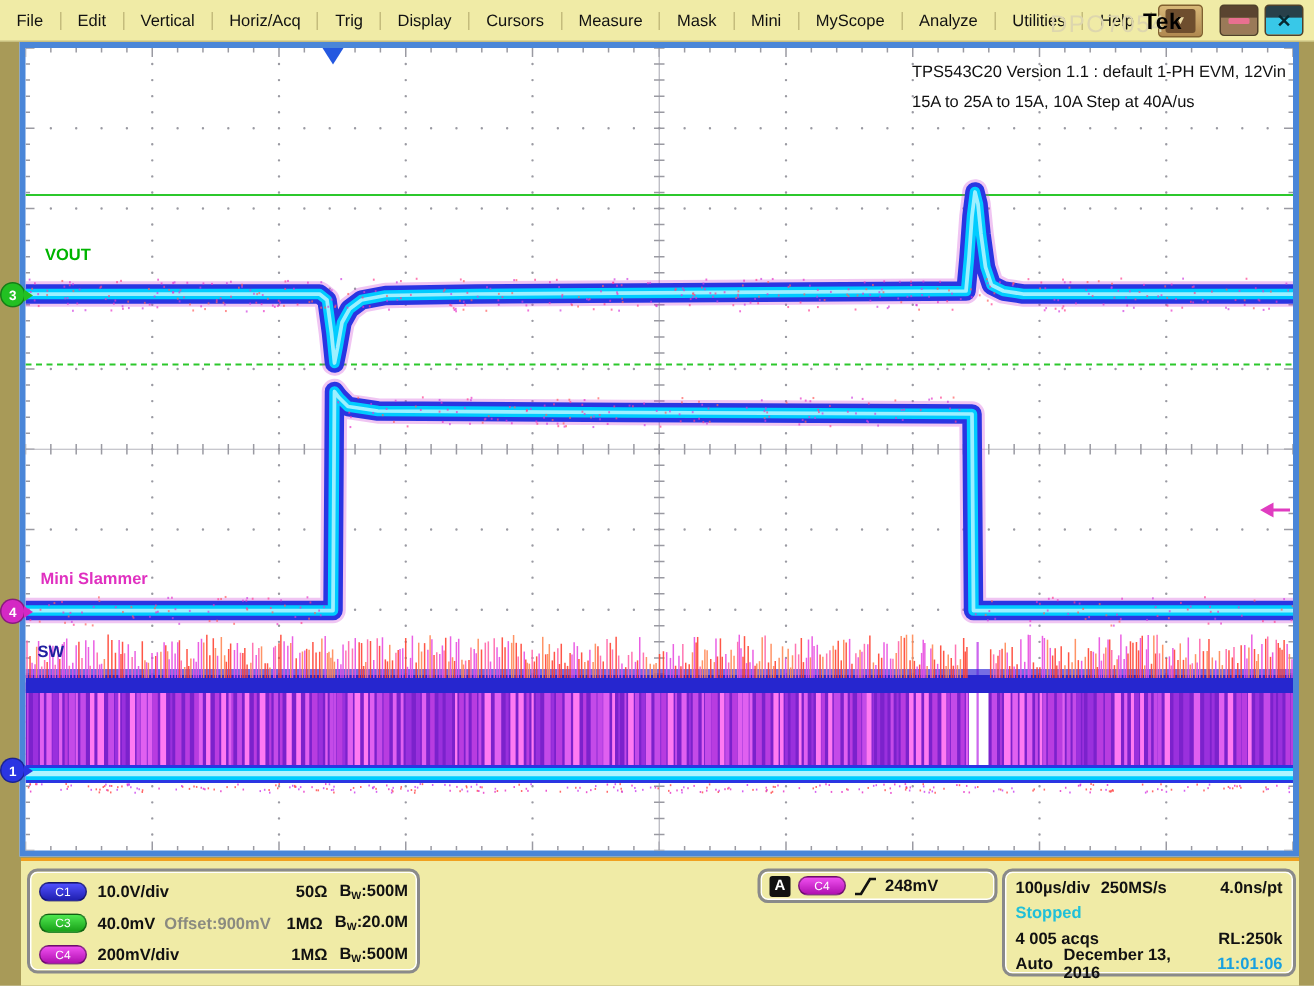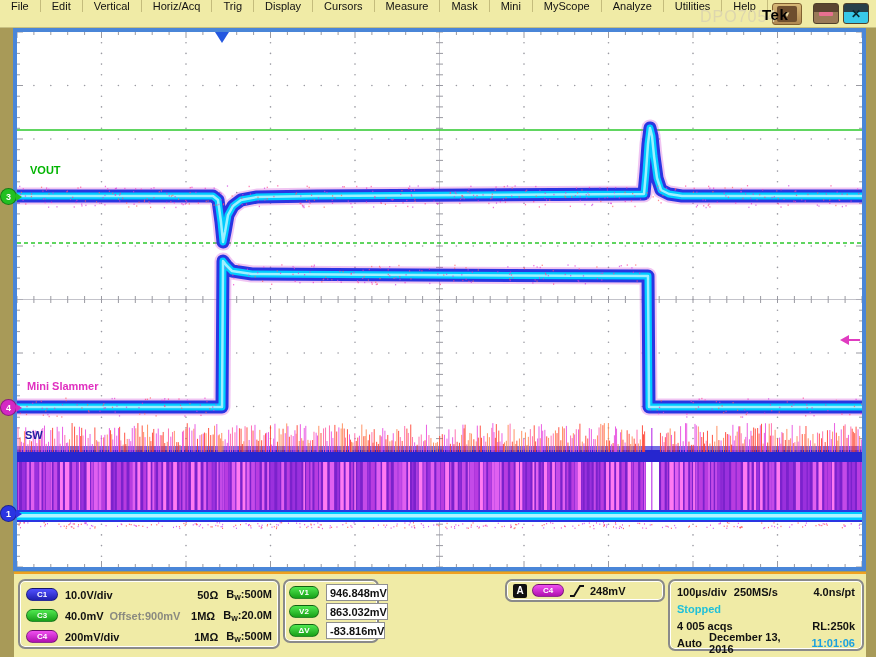--- a/index.html
+++ b/index.html
@@ -1,20 +1,20 @@
 <!DOCTYPE html>
 <html><head>
 <meta charset="utf-8">
 <style>
   * { margin:0; padding:0; box-sizing:border-box; }
   html,body { width:876px; height:657px; }
   body { font-family:"Liberation Sans", sans-serif; background:#a89a58; position:relative; overflow:hidden; }
 
   
-  #menubar { position:absolute; left:0; top:0; width:876px; height:28px; background:#f0eba6; display:flex; align-items:flex-start; border-bottom:1px solid #c8c080; }
+  #menubar { position:absolute; left:0; top:0; width:876px; height:28px; background:#f0eba6; display:flex; align-items:center; border-bottom:1px solid #c8c080; }
   .mi { display:flex; align-items:center; padding:0 11px; font-size:11px; color:#111; border-right:1px solid #c4bc7c; cursor:default; }
   .menu-drop-btn { width:30px; height:22px; margin:3px 4px; background:linear-gradient(#d8b878,#b08850); border:1px solid #806030; border-radius:3px; display:flex; align-items:center; justify-content:center; }
   .menu-drop-btn .inner { width:20px; height:16px; background:#6e4e2e; border-radius:2px; display:flex; align-items:center; justify-content:center; color:#e8d8a0; font-size:8px; }
   .faint-model { position:absolute; left:700px; top:8px; font-size:16px; color:#ddd6ae; letter-spacing:1px; }
   .tek-logo { position:absolute; left:762px; top:6px; font-size:15px; font-weight:bold; color:#000; letter-spacing:0.5px; }
   .win-btn { position:absolute; top:3px; width:26px; height:21px; border-radius:3px; border:1px solid #50402a; display:flex; align-items:center; justify-content:center; }
   #btn-min { left:813px; background:linear-gradient(#5a4430 40%,#9a7a58 41%); }
   #btn-min .bar { width:14px; height:4px; background:#e87090; border-radius:1px; }
   #btn-close { left:843px; background:linear-gradient(#28404a 40%,#38c8e8 41%); color:#082830; font-size:12px; font-weight:bold; }
 
@@ -39,21 +39,21 @@
   #trig-level { position:absolute; left:840px; top:307px; width:22px; height:10px; }
   #trig-level .head { position:absolute; left:0; top:0; border-right:9px solid #e03cc0; border-top:5px solid transparent; border-bottom:5px solid transparent; }
   #trig-level .tail { position:absolute; left:8px; top:4px; width:12px; height:2px; background:#e03cc0; }
 
   
   #statusbar { position:absolute; left:0; top:572px; width:876px; height:85px; background:#a89a58; }
   #status-inner { position:absolute; left:14px; top:0; width:852px; height:85px; background:#f0eba6; border-top:2px solid #f0a020; }
   .robox { position:absolute; border:2px solid #8a8a8a; border-radius:7px; box-shadow:inset 0 0 0 1px #fff; background:transparent; }
   #ch-box { left:4px; top:5px; width:262px; height:70px; padding:3px 6px; }
   .ch-row { display:flex; align-items:center; height:21px; font-size:11px; font-weight:bold; color:#111; }
-  .pill { width:32px; min-width:32px; height:13px; border-radius:8px; color:#fff; font-size:8px; font-weight:bold; display:flex; align-items:center; justify-content:center; margin-right:7px; border:1px solid rgba(0,0,0,.4); }
+  .pill { width:32px; min-width:32px; height:13px; border-radius:8px; color:#fff; font-size:8px; font-weight:normal; display:flex; align-items:center; justify-content:center; margin-right:7px; border:1px solid rgba(0,0,0,.4); }
   .pill-c1 { background:linear-gradient(#5050ff,#2020b0); }
   .pill-c3 { background:linear-gradient(#50e850,#18a018); }
   .pill-c4 { background:linear-gradient(#f050f0,#b010b0); }
   .pill-v  { background:linear-gradient(#50e850,#18a018); width:30px; min-width:30px; }
   .offset-txt { color:#8a8a80; margin-left:6px; }
   .imp-grp { margin-left:auto; display:flex; align-items:center; gap:8px; }
   .sub { font-size:7px; vertical-align:-2px; }
 
   #cur-box { left:269px; top:5px; width:96px; height:64px; padding:2px 4px; }
   .cur-row { display:flex; align-items:center; height:19px; }
@@ -1722,20 +1722,24 @@
         <rect x="495.21015473408625" y="245.06871680542827" width="1.2" height="1.4" fill="#ff4090" fill-opacity="0.7"></rect>
         <rect x="750.9924508503173" y="366.1998533224687" width="1.2" height="1.4" fill="#d040e0" fill-opacity="0.7"></rect>
         <rect x="701.1531979660504" y="375.6424835231155" width="1.2" height="1.4" fill="#ff6060" fill-opacity="0.7"></rect>
         <rect x="519.5356504630763" y="234.3689215350896" width="1.2" height="1.4" fill="#e838c8" fill-opacity="0.7"></rect>
         <rect x="164.0997352474369" y="375.54898897651583" width="1.2" height="1.4" fill="#ff6060" fill-opacity="0.7"></rect>
       </svg>
   </div>
   <div class="plot-label" id="lbl-vout">VOUT</div>
   <div class="plot-label" id="lbl-slammer">Mini Slammer</div>
   <div class="plot-label" id="lbl-sw">SW</div>
+  <div id="annotation">
+    <div>TPS543C20 Version 1.1 : default 1-PH EVM, 12Vin</div>
+    <div>15A to 25A to 15A, 10A Step at 40A/us</div>
+  </div>
   <div class="ch-marker" id="mk-c3">
       <span>3</span>
     </div>
   <div class="ch-marker" id="mk-c4">
       <span>4</span>
     </div>
   <div class="ch-marker" id="mk-c1">
       <span>1</span>
     </div>
   <div id="trig-pos"></div>
@@ -1769,34 +1773,20 @@
       <div class="ch-row">
         <span class="pill pill-c4">C4</span>
         <span>200mV/div</span>
         <span class="imp-grp">
           <span>1MΩ</span>
           <span><span>B</span><span class="sub">W</span><span>:500M</span></span>
         </span>
       </div>
     </div>
 
-    <div class="robox" id="cur-box">
-      <div class="cur-row">
-        <span class="pill pill-v">V1</span>
-        <span class="val-box">946.848mV</span>
-      </div>
-      <div class="cur-row">
-        <span class="pill pill-v">V2</span>
-        <span class="val-box">863.032mV</span>
-      </div>
-      <div class="cur-row">
-        <span class="pill pill-v">ΔV</span>
-        <span class="val-box">-83.816mV</span>
-      </div>
-    </div>
 
     <div class="robox" id="trig-box">
       <span class="a-sq">A</span>
       <span class="pill pill-c4" style="margin-right:0">C4</span>
       <svg width="16" height="14" viewBox="0 0 16 14">
         <polyline points="1,12 5,12 11,2 15,2" fill="none" stroke="#111" stroke-width="1.8"></polyline>
       </svg>
       <span class="lvl">248mV</span>
     </div>
 

